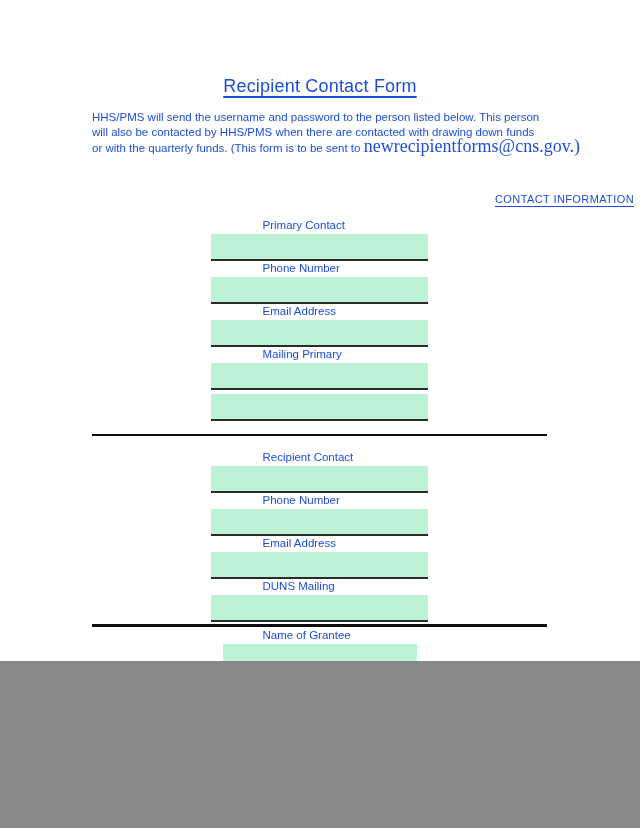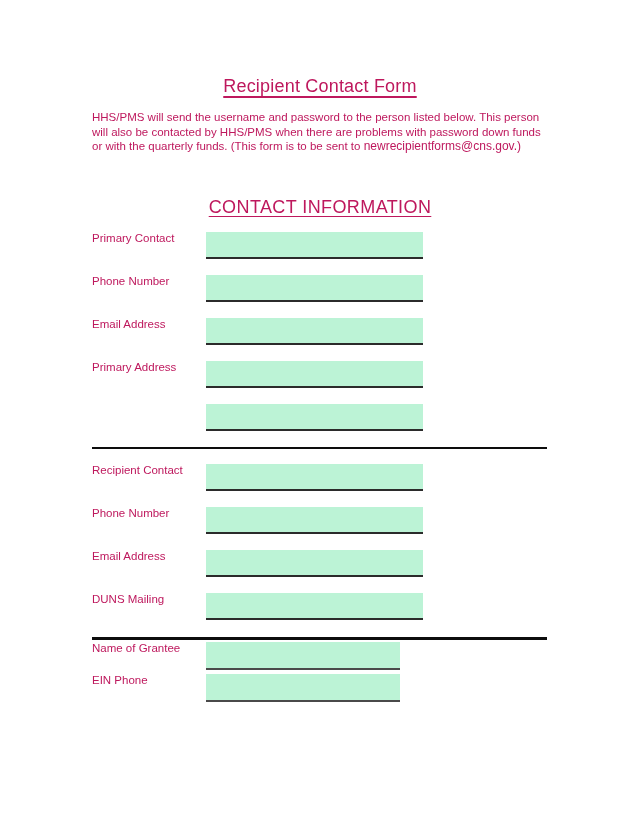--- a/index.html
+++ b/index.html
@@ -2,65 +2,66 @@
 <html style="--field-fill: #bcf3d6; --divider: #0d0d0d;"><head>
 <meta charset="utf-8">
 <style>
   :root{
     --field-fill:#bcf3d6;
     --divider:#0d0d0d;
   }
   html,body{margin:0;padding:0;background:#888;}
   .page{
     position:relative;
-    width:640px;height:828px;
+    width:640px;height:661px;
     margin:0 auto;
     background:#ffffff;
     font-family:"Liberation Sans", sans-serif;
-    color:#be185d;
+    color:#1d4ed8;
     overflow:hidden;
     box-sizing:border-box;
   }
   .title{
     margin:0;
     padding-top:76px;
     text-align:center;
     font-size:18px;
     font-weight:400;
     letter-spacing:0.2px;
     text-decoration:underline;
     text-underline-offset:4px;
     text-decoration-thickness:1.5px;
   }
   .intro{
     margin:13px 12px 0 92px;
     font-size:11.5px;
     line-height:14.5px;
   }
   .intro .line{display:block;white-space:nowrap;}
-  .serif{font-family:Liberation Sans, sans-serif;font-size:12px;}
+  .serif{font-family:Liberation Serif, serif;font-size:18px;}
   .section-heading{
-    margin:12px;
+    margin:6px;
     padding-top:31px;
-    text-align:center;
-    font-size:18px;
+    text-align:right;
+    font-size:11px;
     font-weight:400;
     letter-spacing:0.4px;
     text-decoration:underline;
     text-underline-offset:3px;
   }
   .form{
     margin:14px 0 0 92px;
     width:455px;
   }
   .row{
     display:flex;
-    align-items:flex-start;
+    align-items:center;
     height:27px;
     margin-bottom:16px;
+    flex-direction:column;
   }
   .lbl{
     flex:none;
     width:114px;
     font-size:11.5px;
     padding-bottom:3px;
   }
   .field{
     flex:none;
     width:217px;
@@ -83,21 +84,21 @@
 </style>
 </head>
 <body>
 
 <div class="page">
 
   <h1 class="title">Recipient Contact Form</h1>
 
   <p class="intro">
     <span class="line">HHS/PMS will send the username and password to the person listed below. This person</span>
-    <span class="line">will also be contacted by HHS/PMS when there are problems with password down funds</span>
+    <span class="line">will also be contacted by HHS/PMS when there are contacted with drawing down funds</span>
     <span class="line"><span>or with the quarterly funds. (This form is to be sent to </span><span class="serif">newrecipientforms@cns.gov.)</span></span>
   </p>
 
   <h2 class="section-heading">CONTACT INFORMATION</h2>
 
   <div class="form">
 
     <div class="section section-1">
       <div class="row">
         <label class="lbl">Primary Contact</label>
@@ -105,21 +106,21 @@
       </div>
       <div class="row">
         <label class="lbl">Phone Number</label>
         <div class="field"></div>
       </div>
       <div class="row">
         <label class="lbl">Email Address</label>
         <div class="field"></div>
       </div>
       <div class="row">
-        <label class="lbl">Primary Address</label>
+        <label class="lbl">Mailing Primary</label>
         <div class="field"></div>
       </div>
       <div class="row">
         <label class="lbl"></label>
         <div class="field"></div>
       </div>
     </div>
 
     <div class="divider divider-1"></div>
 

